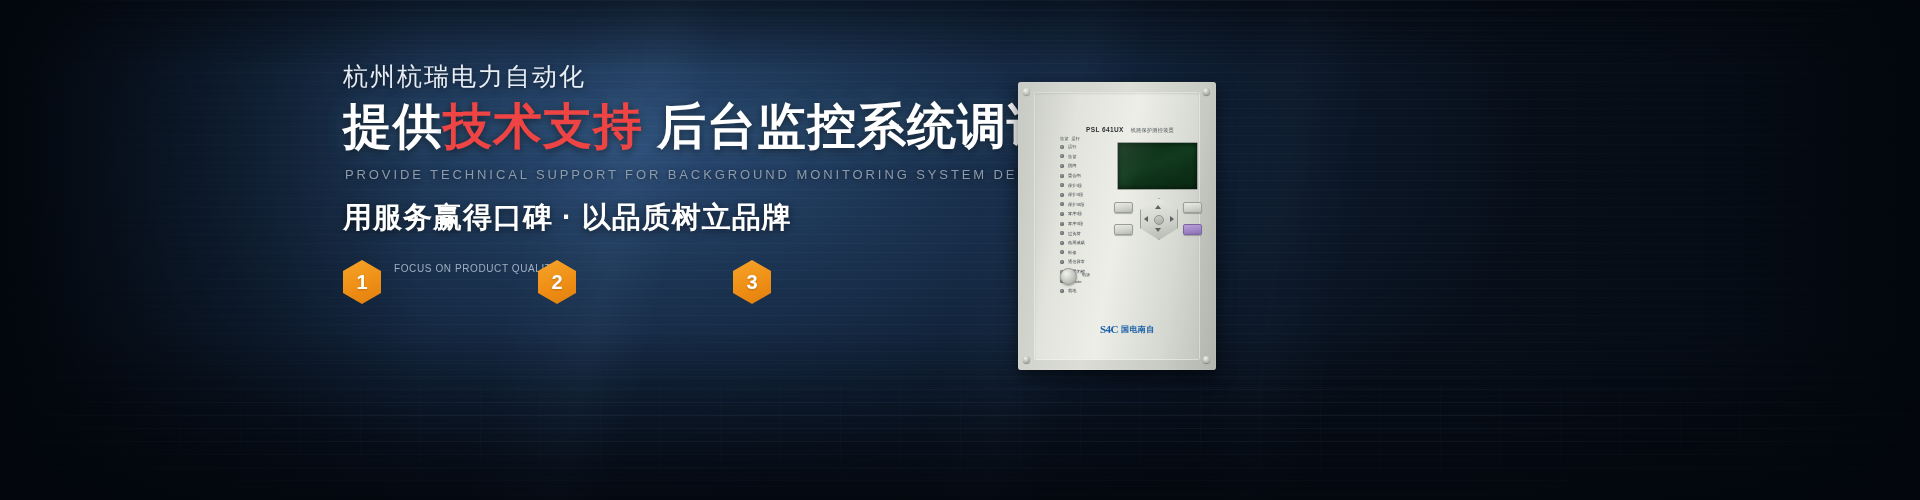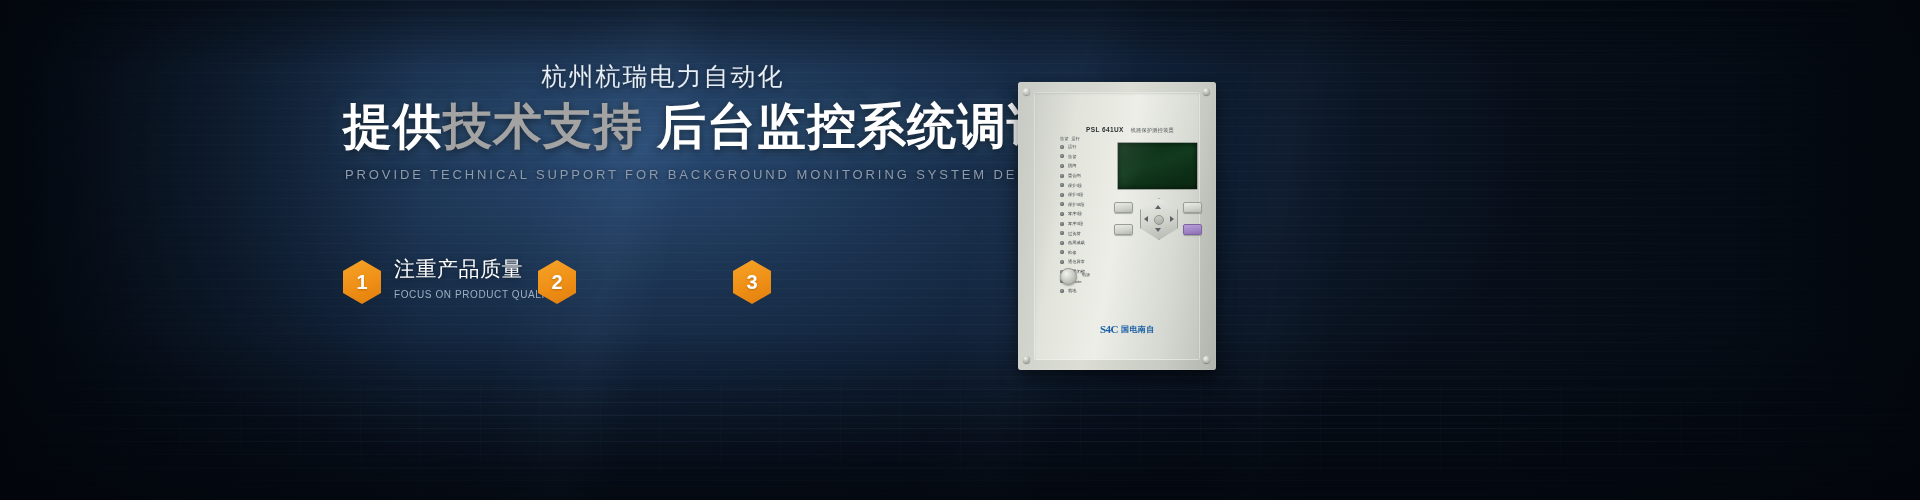--- a/index.html
+++ b/index.html
@@ -80,35 +80,35 @@
       linear-gradient(103deg, rgba(0,0,0,0) 50%, rgba(150,200,255,.14) 54%, rgba(0,0,0,0) 57%),
       linear-gradient(97deg,  rgba(0,0,0,0) 63%, rgba(150,200,255,.10) 66%, rgba(0,0,0,0) 70%);
   }
 
   
   .content{
     position:absolute;left:0;top:0;width:1920px;height:500px;
   }
 
   .copy{
-    position:absolute;left:343px;top:64px;width:640px;text-align:center;
+    position:absolute;left:343px;top:64px;width:640px;
   }
 
   .eyebrow{
     font-size:25px;color:#e8eef6;letter-spacing:2px;font-weight:400;
     line-height:1;margin:0 0 12px 0;
     text-shadow:0 1px 6px rgba(0,0,0,.55);
   }
 
   .headline{
     font-size:49px;font-weight:700;line-height:1.06;margin:0;
     color:#ffffff;letter-spacing:1px;white-space:nowrap;
     text-shadow:0 2px 10px rgba(0,0,0,.6), 0 0 22px rgba(120,190,230,.28);
   }
-  .headline .hl-accent{color:#a3a3a3;}
+  .headline .hl-accent{color:#ef4444;}
   .headline .hl-gap{display:inline-block;width:14px;}
 
   .subeng{
     margin:14px 0 0 2px;
     font-size:13px;letter-spacing:2.9px;font-weight:400;
     color:#8c9bad;white-space:nowrap;
     text-shadow:0 1px 4px rgba(0,0,0,.5);
   }
 
   .slogan{
@@ -299,31 +299,31 @@
   <div class="content">
 
     <div class="copy">
 
       <div class="eyebrow">杭州杭瑞电力自动化</div>
 
       <h1 class="headline"><span>提供</span><span class="hl-accent">技术支持</span><span class="hl-gap"></span><span>后台监控系统调试</span></h1>
 
       <div class="subeng">PROVIDE TECHNICAL SUPPORT FOR BACKGROUND MONITORING SYSTEM DEBUGGING</div>
 
+      <div class="slogan">用服务赢得口碑 · 以品质树立品牌</div>
     </div>
 
     <div class="features">
 
       <div class="feature">
         <div class="hexwrap">
           <div class="hex"></div>
           <div class="hexnum">1</div>
         </div>
         <div class="ftext">
-          <div class="ftitle">注重产品质量</div>
           <div class="fsub">FOCUS ON PRODUCT QUALITY</div>
         </div>
       </div>
 
       <div class="feature">
         <div class="hexwrap">
           <div class="hex"></div>
           <div class="hexnum">2</div>
         </div>
       </div>

